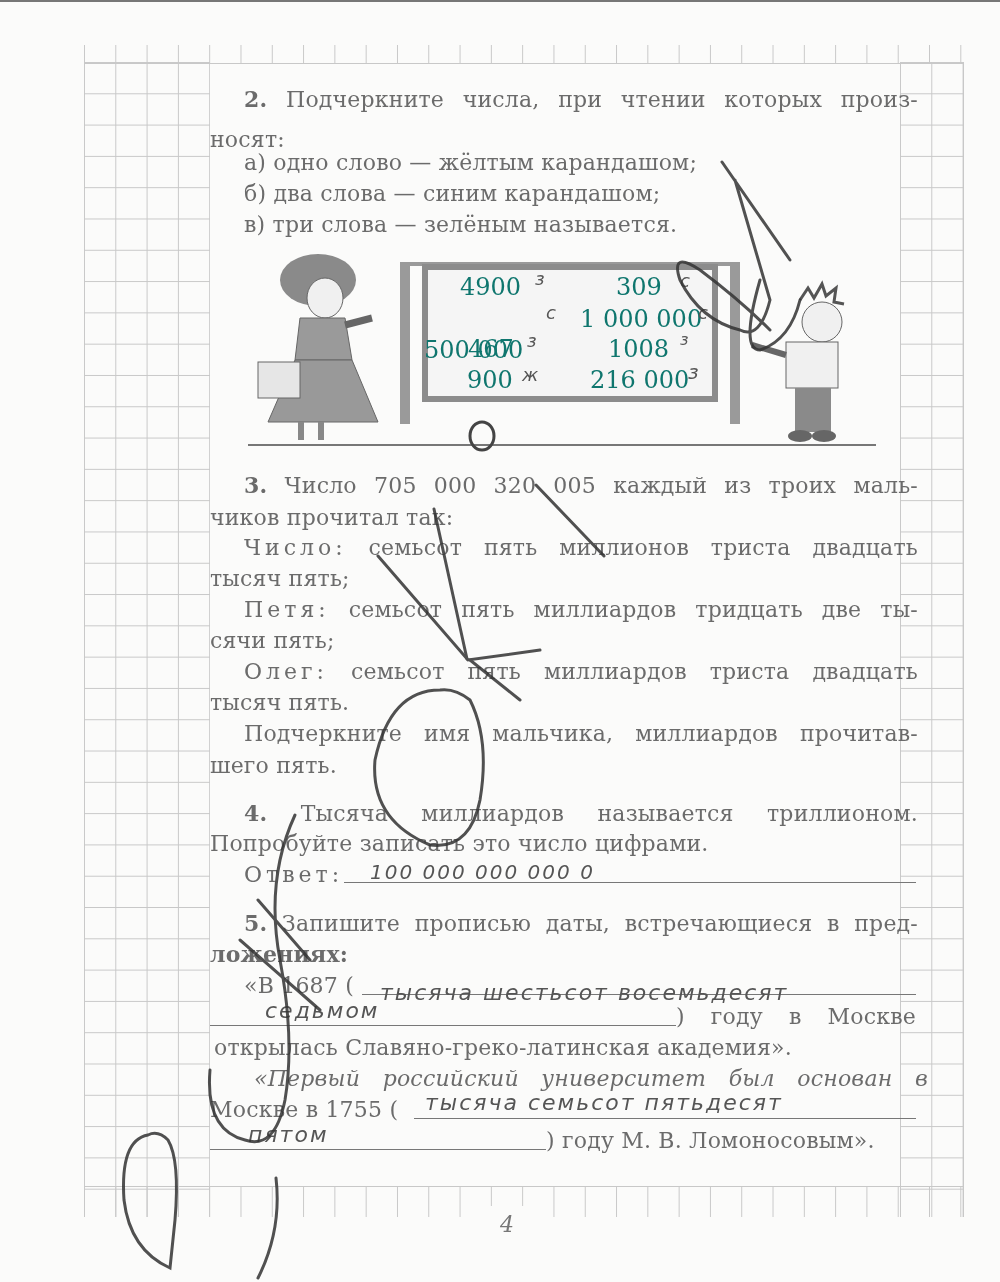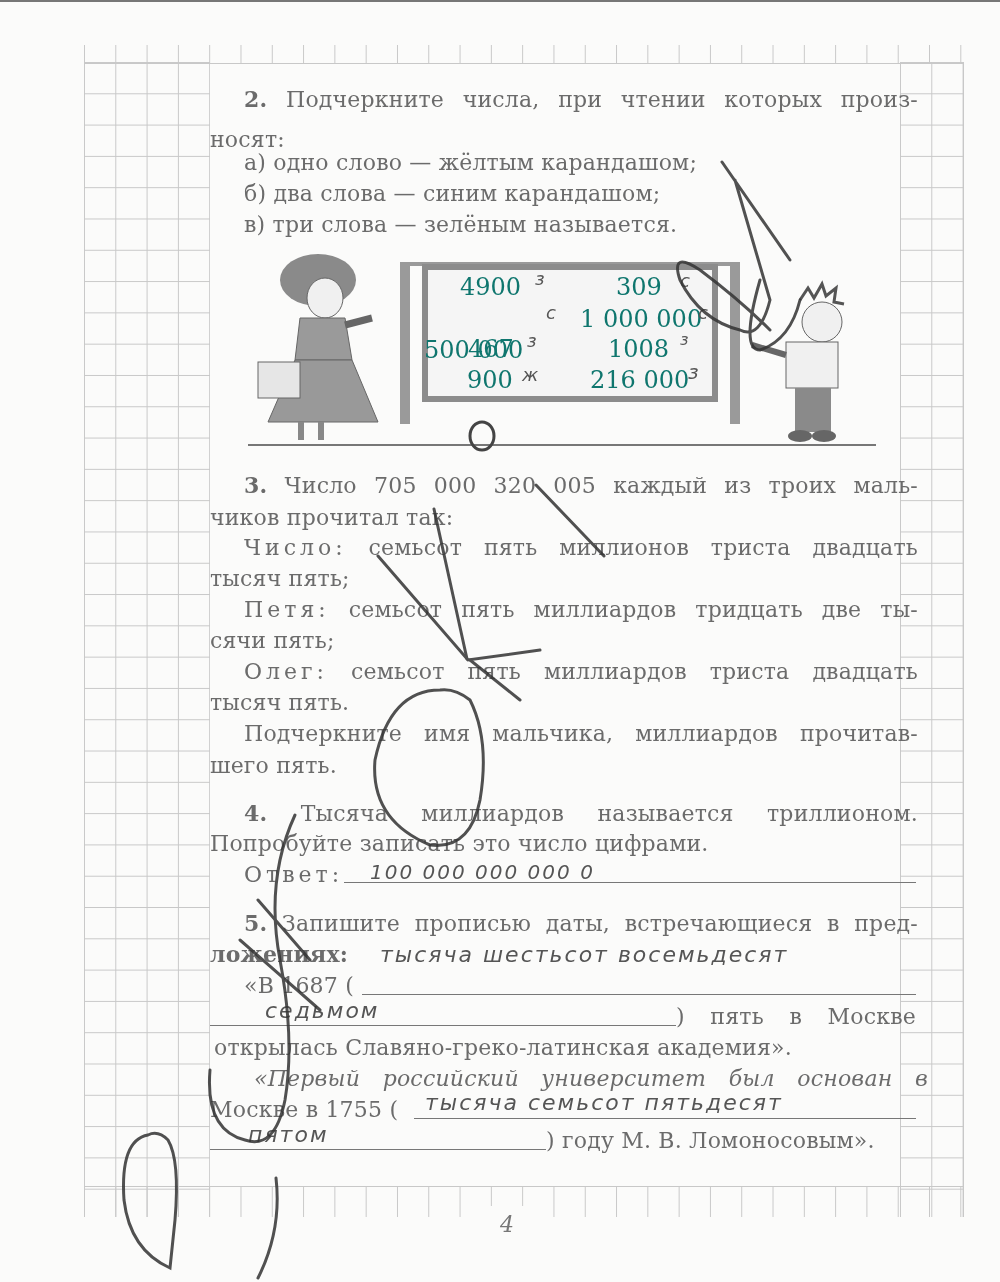--- a/index.html
+++ b/index.html
@@ -172,24 +172,24 @@
 
 <div>
   <div class="t just" style="left:210px; top:908px;">
     <span style="padding-left:34px;" class="b">5.</span>
     <span>Запишите прописью даты, встречающиеся в пред-</span>
   </div>
   <div class="t" style="left:210px; top:939px;font-weight:bold;">ложениях:</div>
 
   <div class="t" style="left:244px; top:970px;">«В 1687 (</div>
   <div class="uline" style="left:362px; top:994px; width:554px;"></div>
-  <div class="hw" style="left:380px; top:942px; font-size:22px; letter-spacing:2px;">тысяча шестьсот восемьдесят</div>
+  <div class="hw" style="left:380px; top:980px; font-size:22px; letter-spacing:2px;">тысяча шестьсот восемьдесят</div>
   <div class="uline" style="left:210px; top:1025px; width:466px;"></div>
   <div class="hw" style="left:265px; top:998px; font-size:22px; letter-spacing:2px;">седьмом</div>
-  <div class="t" style="left:676px; top:1001px; width:240px; text-align:justify; text-align-last:justify;">) пять в Москве</div>
+  <div class="t" style="left:676px; top:1001px; width:240px; text-align:justify; text-align-last:justify;">) году в Москве</div>
   <div class="t" style="left:214px; top:1032px;text-align:right;">открылась Славяно-греко-латинская академия».</div>
 
   <div class="t just" style="left:220px; top:1063px;font-style:italic;">
     <span style="padding-left:34px;">«Первый российский университет был основан в</span>
   </div>
   <div class="t" style="left:210px; top:1094px;">Москве в 1755 (</div>
   <div class="uline" style="left:414px; top:1118px; width:502px;"></div>
   <div class="hw" style="left:425px; top:1090px; font-size:22px; letter-spacing:2px;">тысяча семьсот пятьдесят</div>
   <div class="uline" style="left:210px; top:1149px; width:336px;"></div>
   <div class="hw" style="left:248px; top:1122px; font-size:22px; letter-spacing:2px;">пятом</div>

